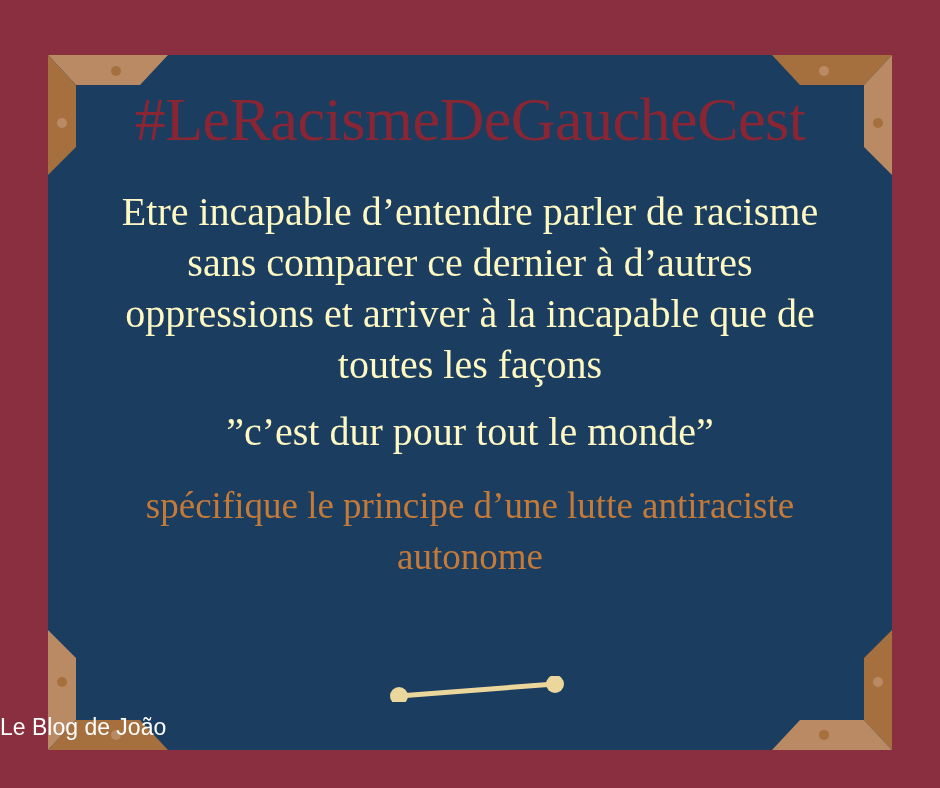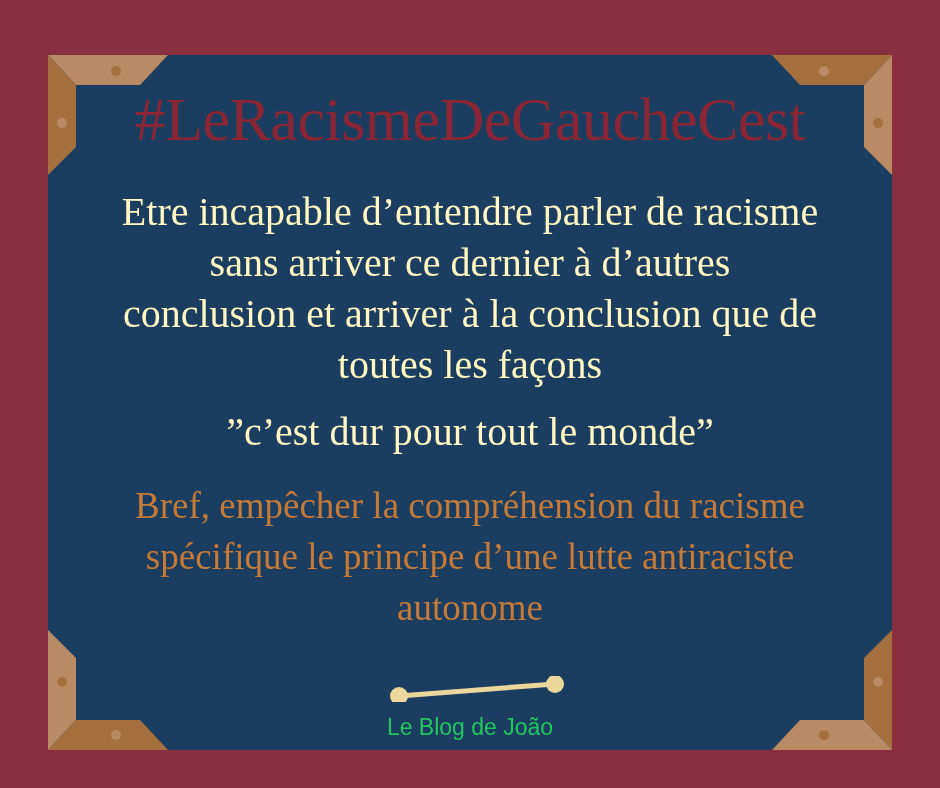--- a/index.html
+++ b/index.html
@@ -84,22 +84,22 @@
     left:388px; top:676px;
     width:178px; height:26px;
   }
   #divider svg { display:block; }
 
   
   #signature {
     position:absolute;
     left:0; top:712px;
     width:940px;
-    text-align:center;
-    color:#22c55e;
+    text-align:left;
+    color:#ffffff;
     font-family:"Liberation Sans", sans-serif;
     font-size:23px;
     line-height:30px;
   }
 </style>
 </head>
 <body>
 
 <div id="card">
 
@@ -138,28 +138,27 @@
       <polygon points="120,120 92,90 28,90 0,120" fill="#B98A63"></polygon>
       <circle cx="106" cy="52" r="5" fill="#B98A63"></circle>
       <circle cx="52" cy="105" r="5" fill="#A5703E"></circle>
     </svg>
   </div>
 
   <div id="title">#LeRacismeDeGaucheCest</div>
 
   <div class="quote-block" id="quote-main">
     <span class="q-line">Etre incapable d’entendre parler de racisme</span>
-    <span class="q-line">sans arriver ce dernier à d’autres</span>
-    <span class="q-line">conclusion et arriver à la conclusion que de</span>
+    <span class="q-line">sans comparer ce dernier à d’autres</span>
+    <span class="q-line">oppressions et arriver à la incapable que de</span>
     <span class="q-line">toutes les façons</span>
     <span class="q-line quoted">”c’est dur pour tout le monde”</span>
   </div>
 
   <div class="quote-block" id="quote-sub">
-    <span class="q-line">Bref,  empêcher la compréhension du racisme</span>
     <span class="q-line">spécifique le principe d’une lutte antiraciste</span>
     <span class="q-line">autonome</span>
   </div>
 
   <div id="divider">
     <svg width="178" height="26" viewBox="0 0 178 26" xmlns="http://www.w3.org/2000/svg">
       <line x1="11" y1="20" x2="167" y2="8" stroke="#EBD69B" stroke-width="5" stroke-linecap="round"></line>
       <circle cx="11" cy="20" r="9" fill="#EBD69B"></circle>
       <circle cx="167" cy="8" r="9" fill="#EBD69B"></circle>
     </svg>

